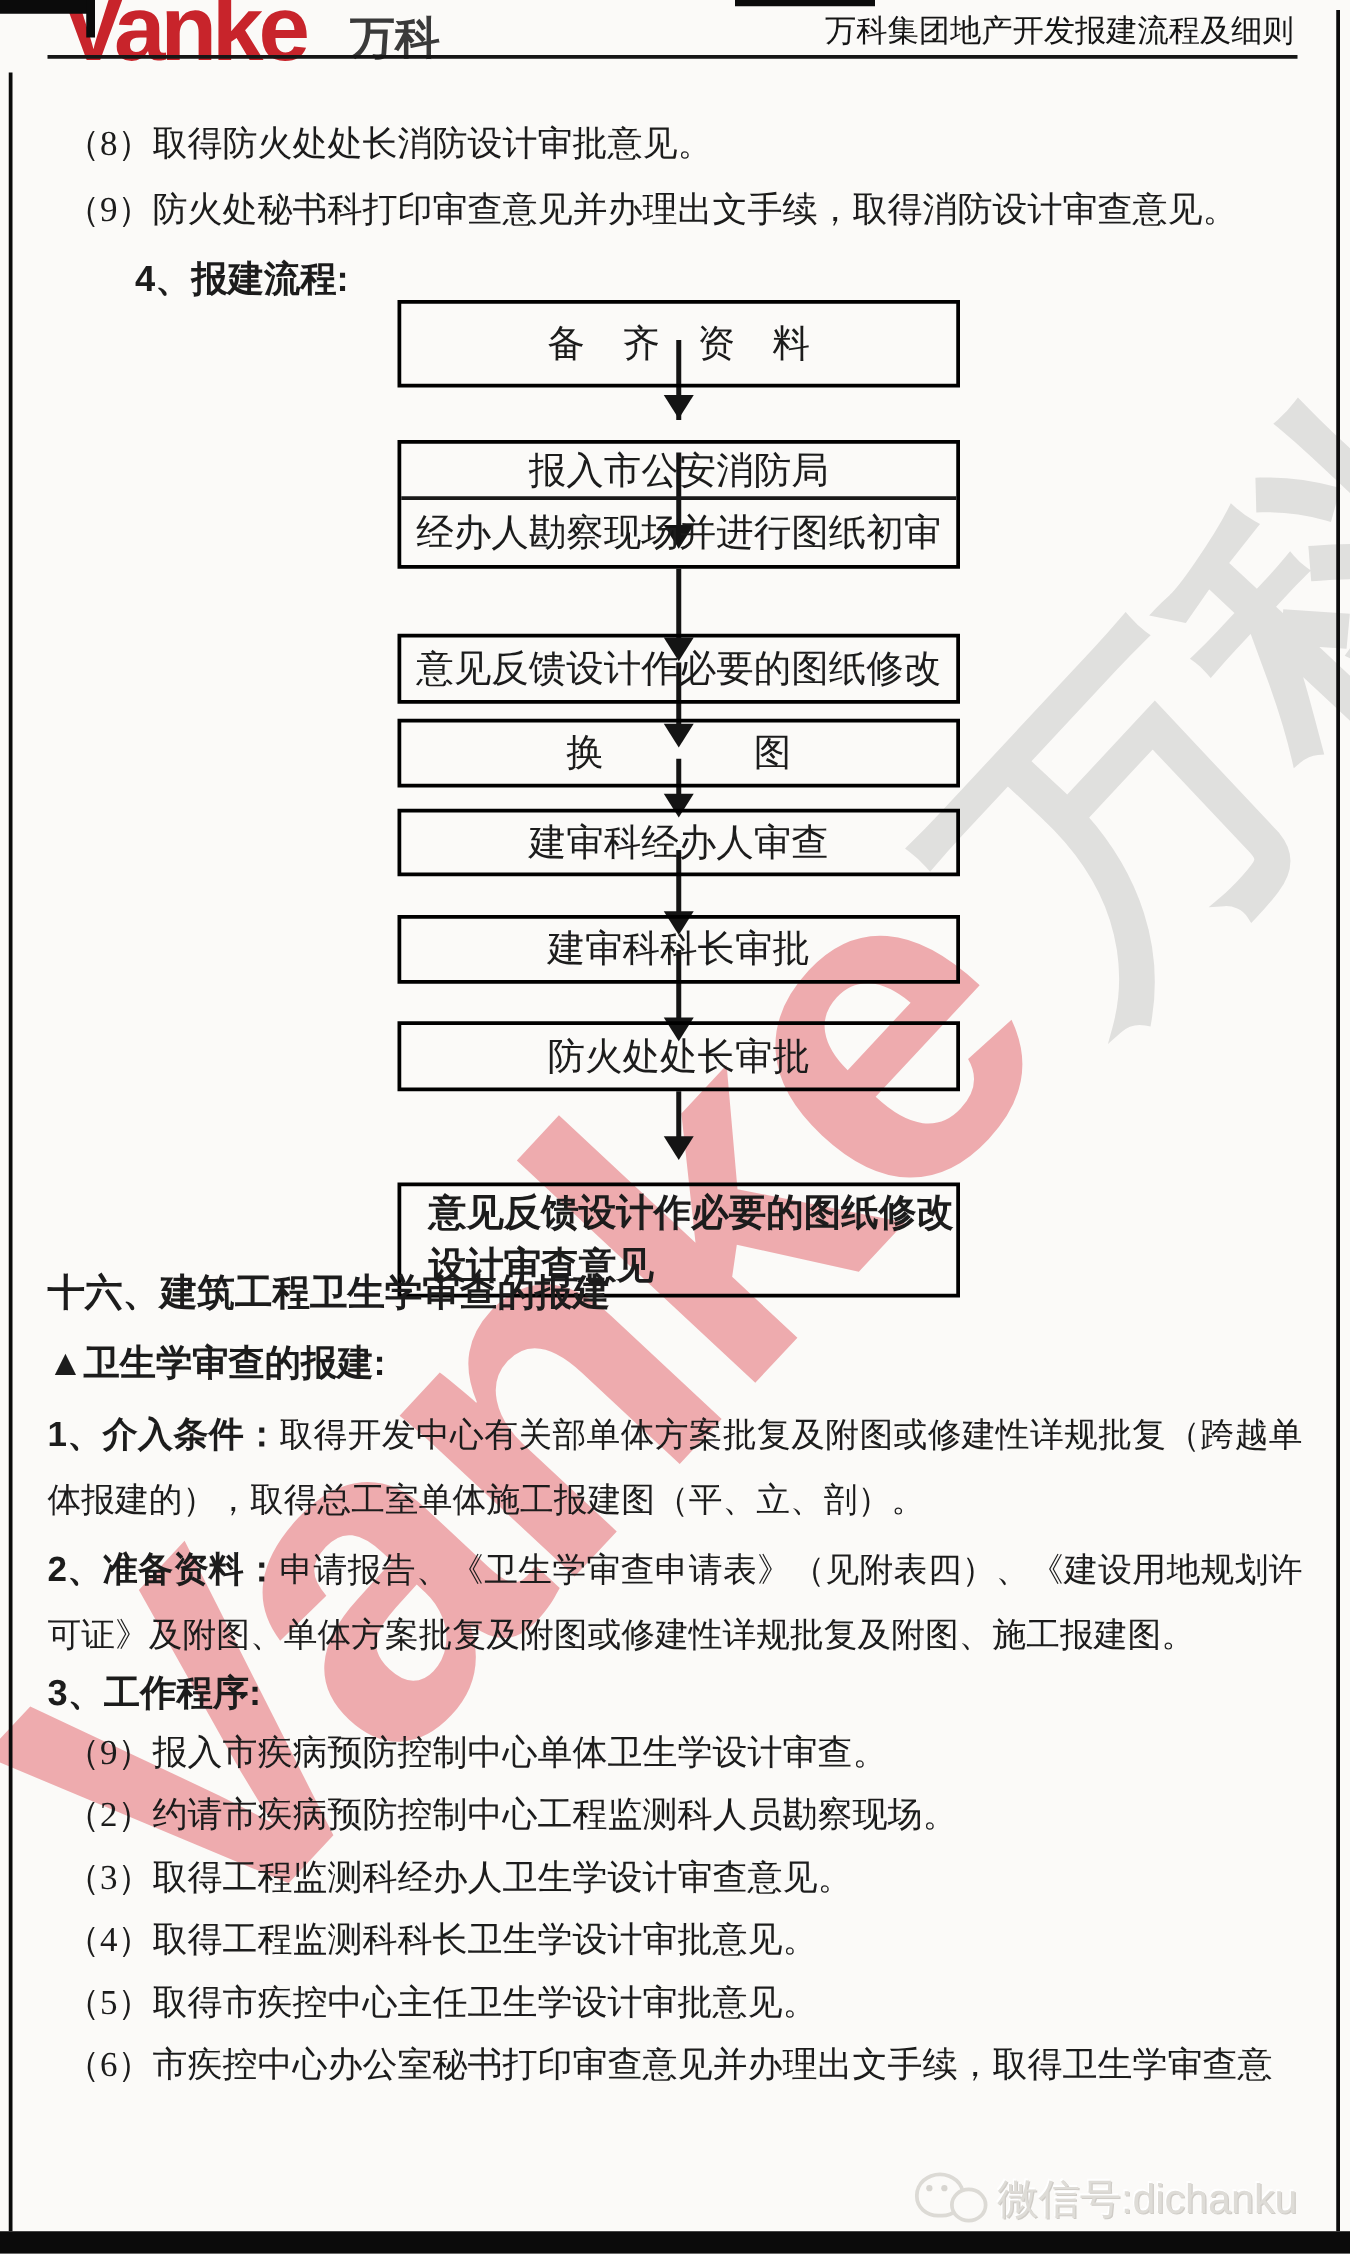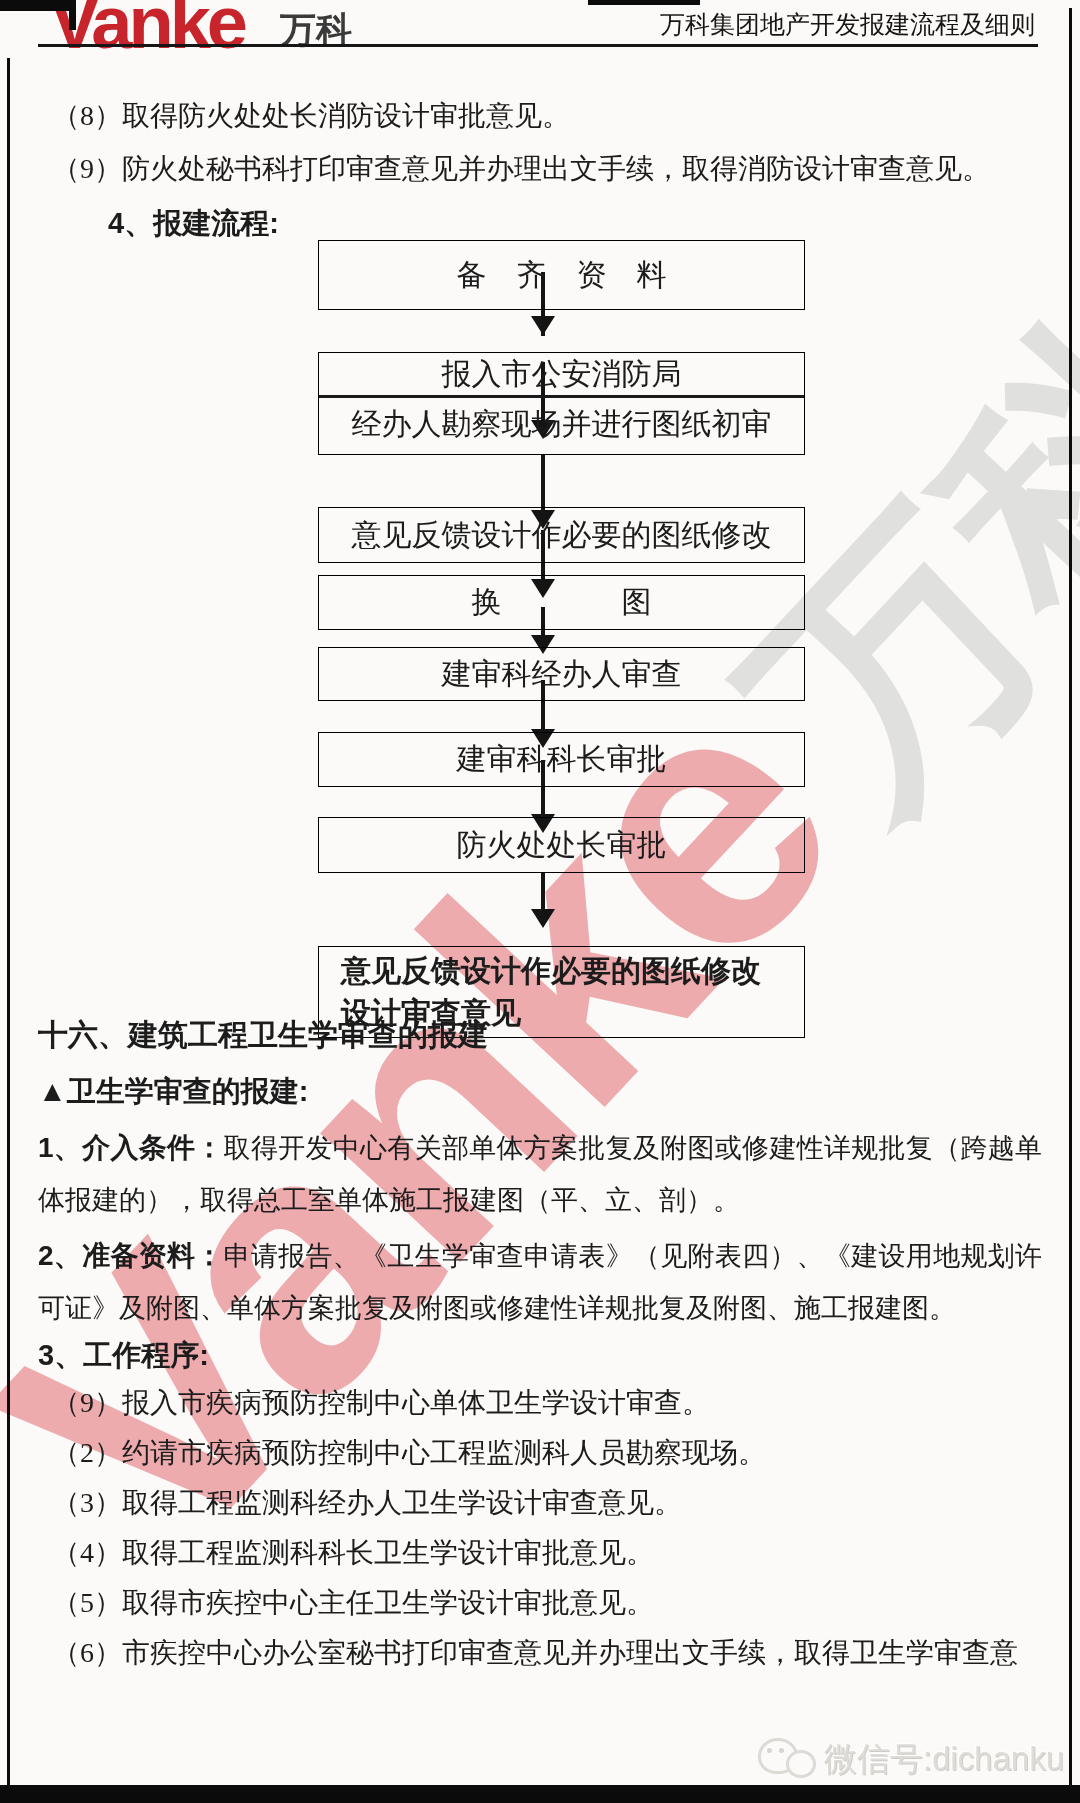--- a/index.html
+++ b/index.html
@@ -24,37 +24,37 @@
   .corner-tl-v{left:69px;top:0;width:7px;height:30px;}
   .top-mark{left:588px;top:0;width:112px;height:5px;}
 
   
   .wm{position:absolute;left:-170px;top:710px;white-space:nowrap;z-index:0;
       transform:rotate(-47deg);transform-origin:center;display:flex;align-items:baseline;}
   .wm-latin{font-family:"Liberation Sans","DejaVu Sans",sans-serif;font-weight:700;
             font-size:360px;letter-spacing:-8px;color:rgba(219,62,72,0.42);}
   .wm-cn{font-family:"Liberation Sans","DejaVu Sans",sans-serif;font-weight:700;
          font-size:265px;margin-left:35px;color:rgba(120,120,120,0.20);}
-  .wechat{position:absolute;right:16px;top:1736px;display:flex;align-items:center;z-index:2;}
+  .wechat{position:absolute;right:42px;top:1736px;display:flex;align-items:center;z-index:2;}
   .wc-icon{position:relative;width:58px;height:46px;margin-right:8px;}
   .wc-big{position:absolute;left:0;top:2px;width:34px;height:30px;border:3px solid #dcdad5;border-radius:50% 50% 46% 46%;}
   .wc-small{position:absolute;left:28px;top:14px;width:24px;height:22px;border:3px solid #dcdad5;border-radius:50%;background:#fbfaf8;}
   .wc-eye{position:absolute;width:5px;height:5px;border-radius:50%;background:#d7d5d0;}
   .wc-label{font-family:"Liberation Sans","DejaVu Sans",sans-serif;font-size:33px;color:#dedcd7;
             text-shadow:1px 1px 0 #cfccc7, -1px -1px 0 #ffffff;}
 
   
   .intro{position:absolute;left:52px;top:100px;width:995px;z-index:1;}
   .intro p{margin:0 0 22px 0;font-size:28px;line-height:31px;}
   .flow-heading{position:absolute;left:108px;top:204px;font-family:"Liberation Sans","DejaVu Sans",sans-serif;
                 font-weight:700;font-size:29px;z-index:1;}
 
   
   .flow{position:absolute;left:318px;top:240px;width:450px;height:800px;z-index:1;}
-  .fbox{position:absolute;left:0;width:487px;border:1px solid #000000;box-sizing:border-box;
+  .fbox{position:absolute;left:0;width:450px;border:3px solid #000000;box-sizing:border-box;
         display:flex;align-items:center;justify-content:center;font-size:30px;background:transparent;}
   .b1{top:0;height:70px;}
   .b2{top:112px;height:103px;flex-direction:column;justify-content:stretch;padding:0;}
   .b2 .row{width:100%;display:flex;align-items:center;justify-content:center;box-sizing:border-box;}
   .b2 .row1{height:45px;border-bottom:3px solid #1a1a1a;}
   .b2 .row2{height:52px;}
   .b3{top:267px;height:56px;}
   .b4{top:335px;height:55px;}
   .b5{top:407px;height:54px;}
   .b6{top:492px;height:55px;}

